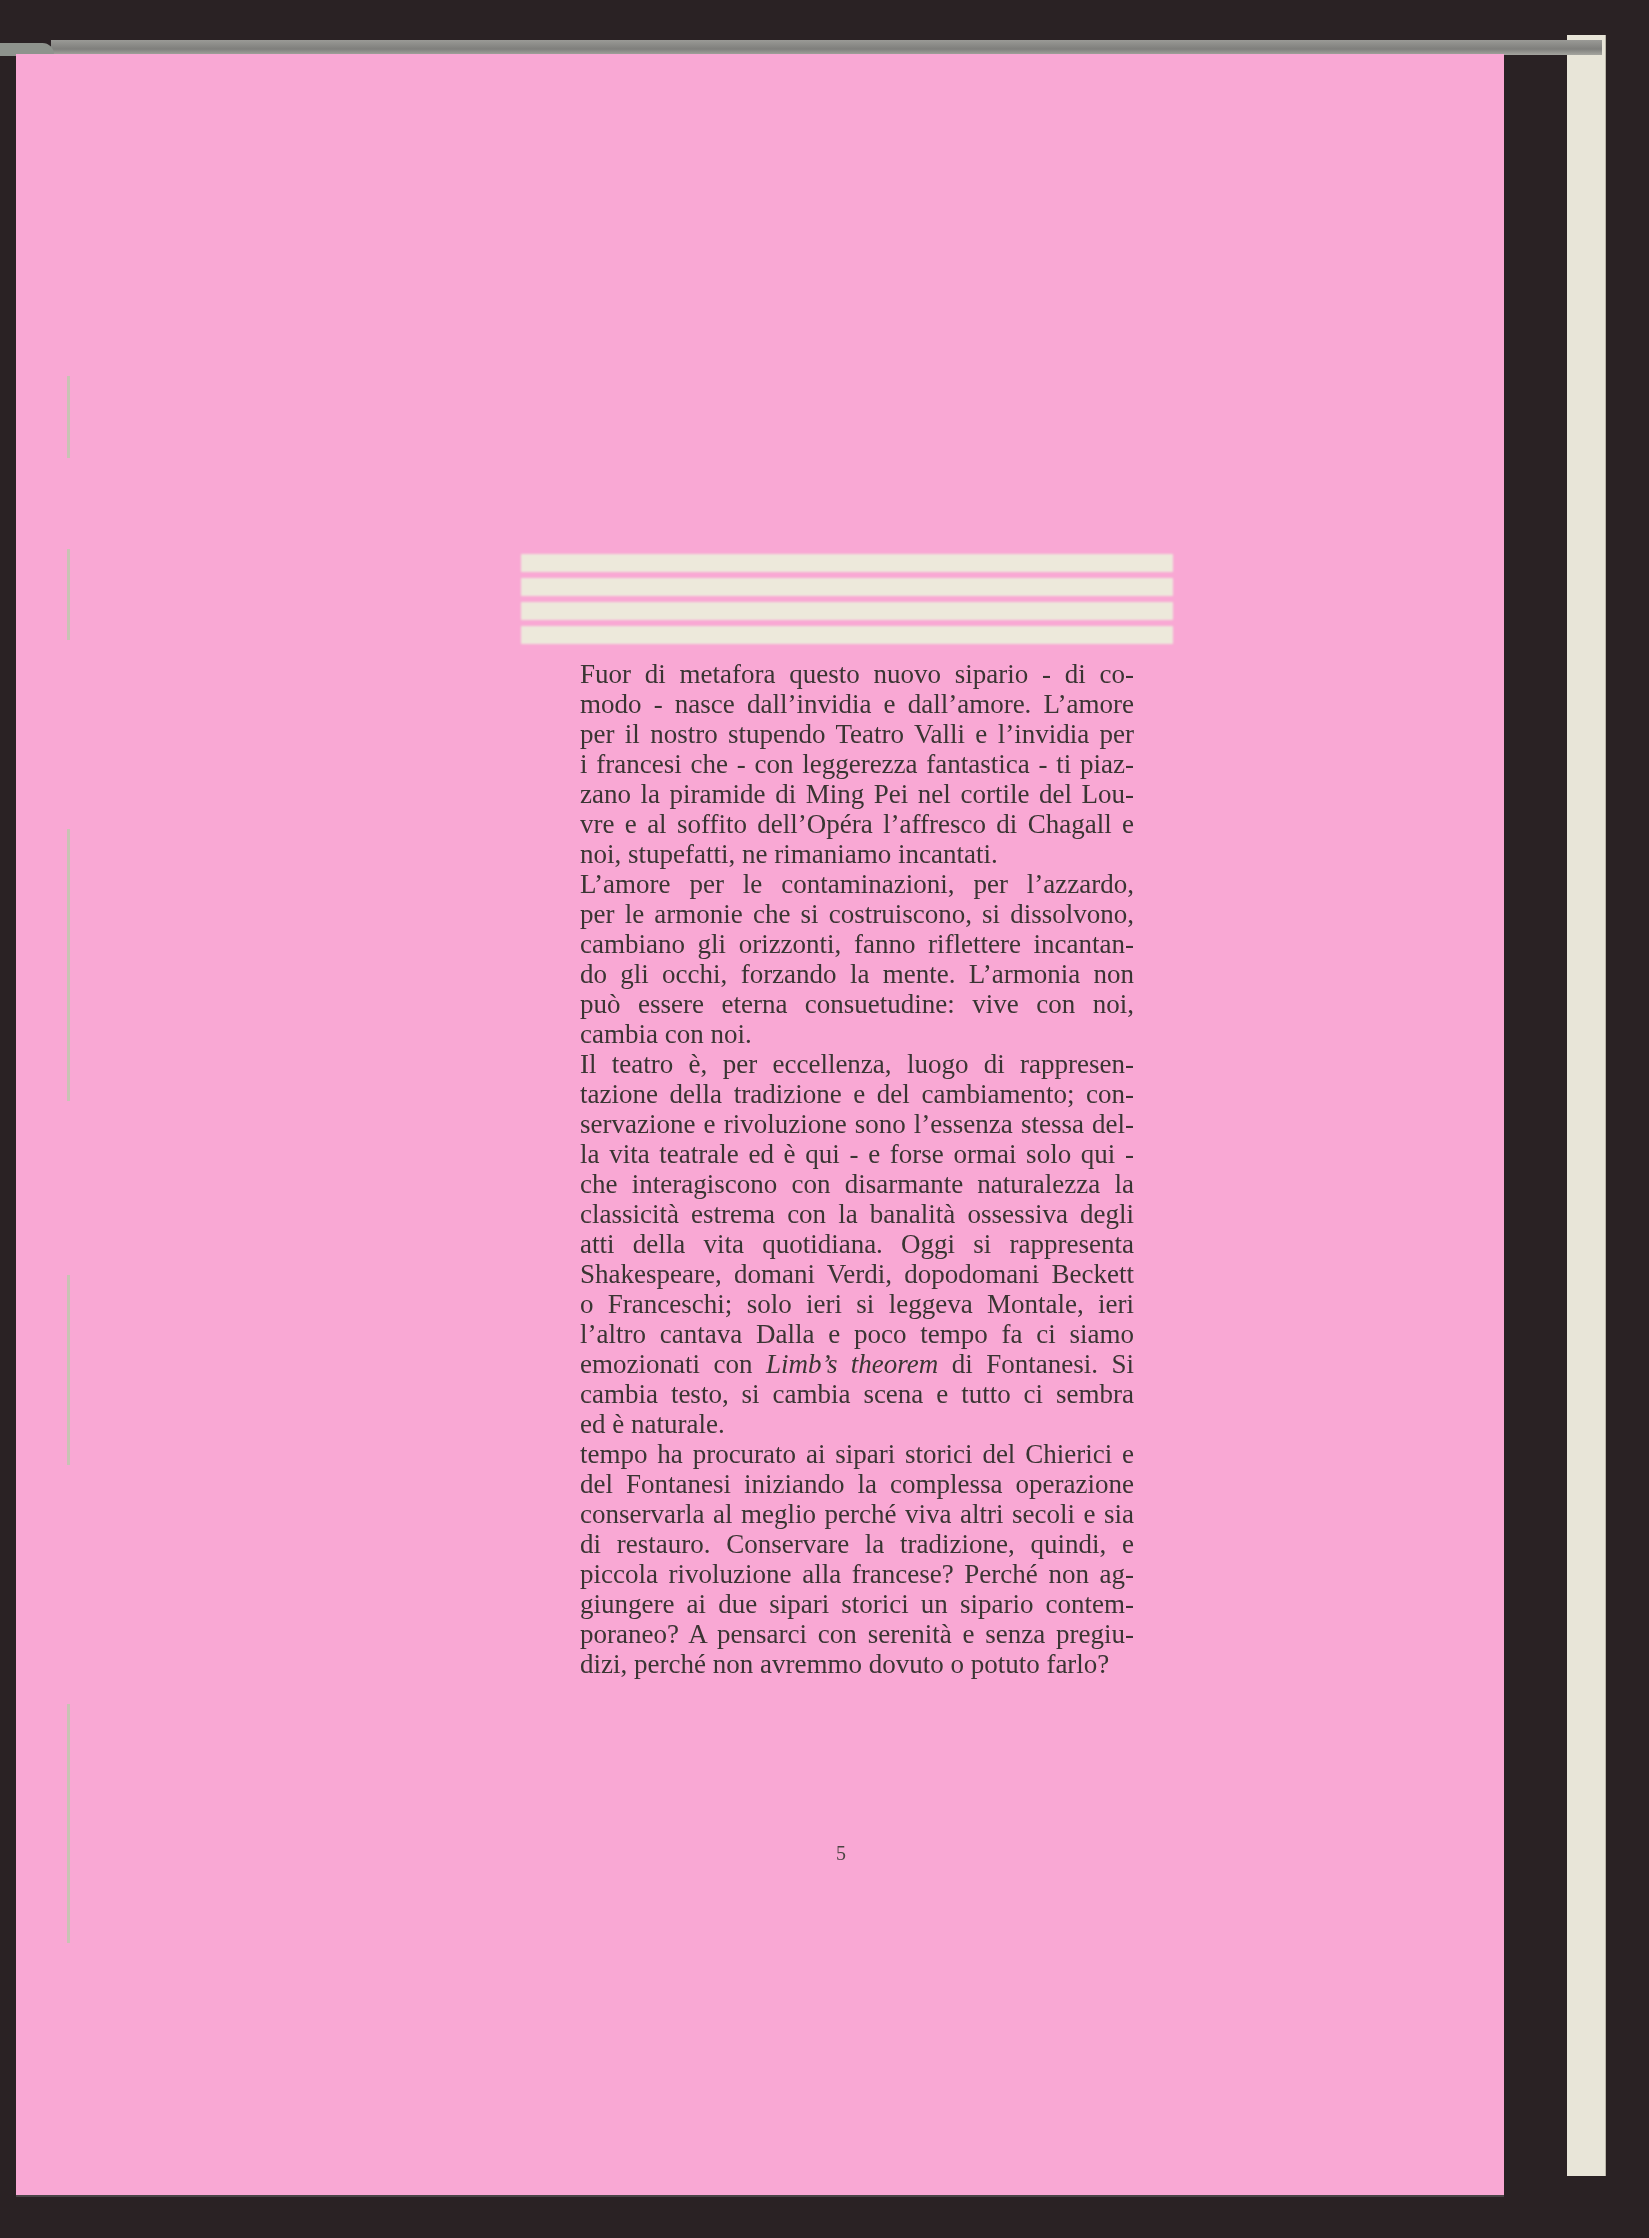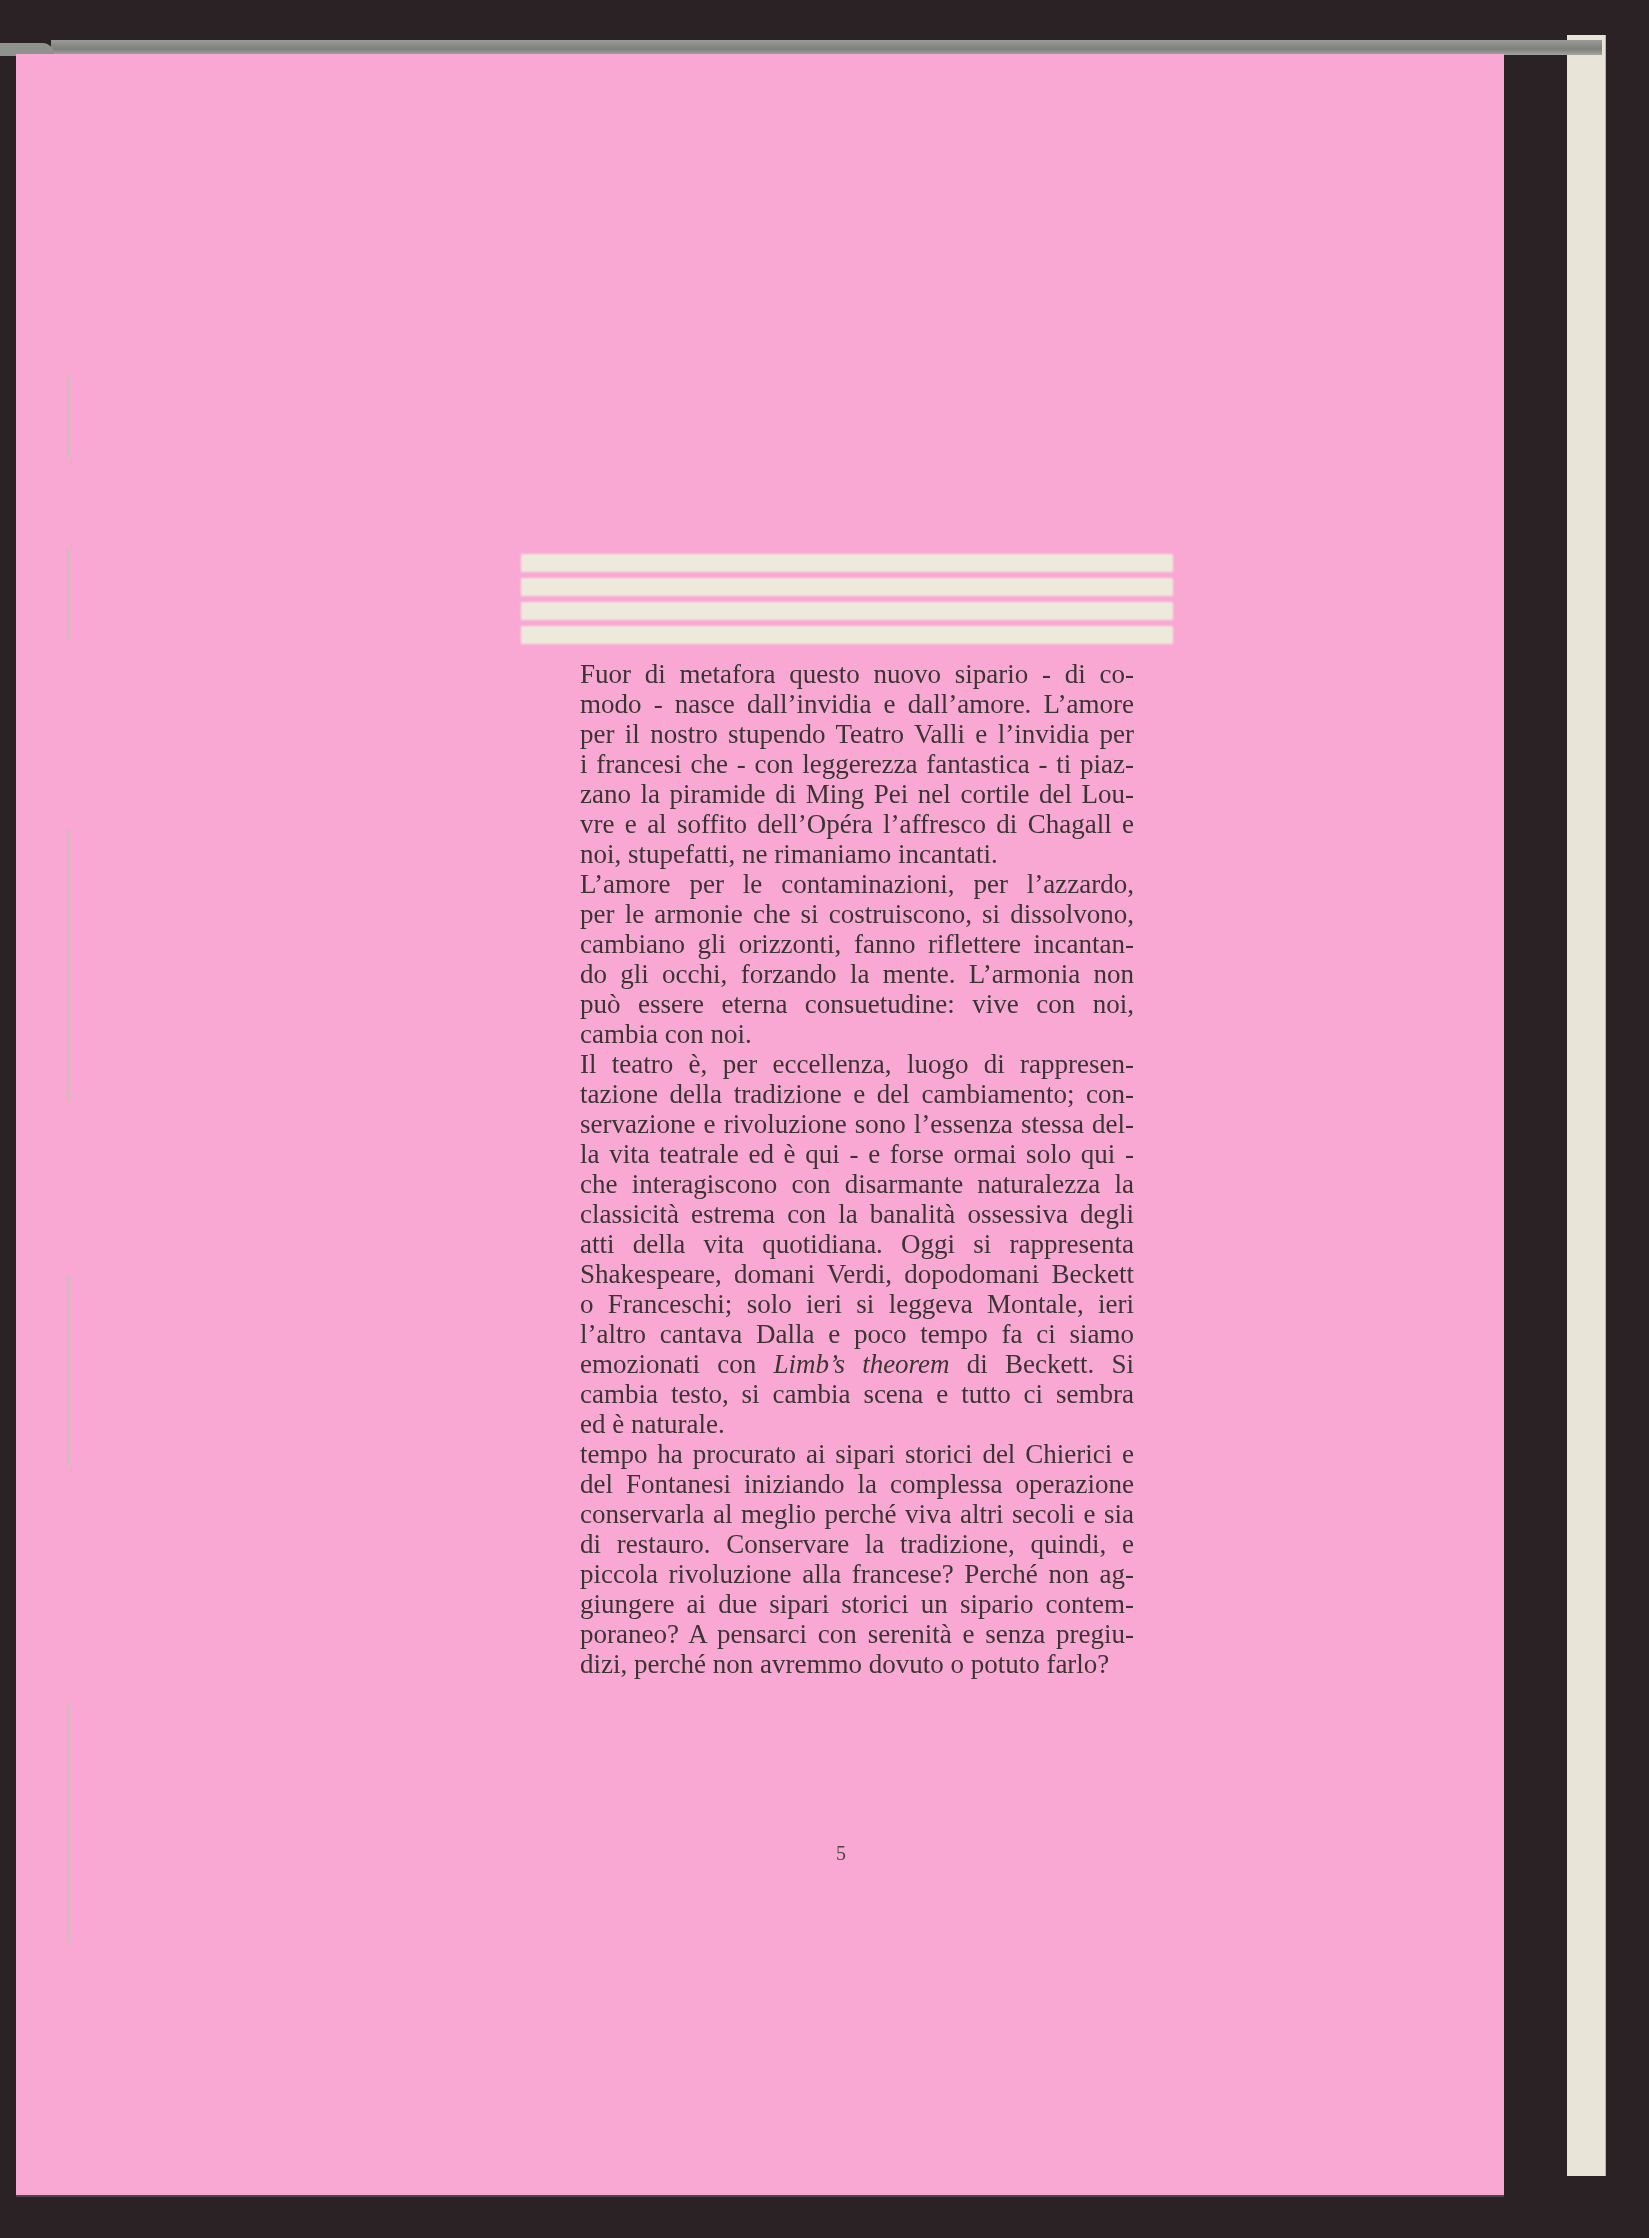--- a/index.html
+++ b/index.html
@@ -97,21 +97,21 @@
       <span class="line">Il teatro è, per eccellenza, luogo di rappresen-</span>
       <span class="line">tazione della tradizione e del cambiamento; con-</span>
       <span class="line">servazione e rivoluzione sono l’essenza stessa del-</span>
       <span class="line">la vita teatrale ed è qui - e forse ormai solo qui -</span>
       <span class="line">che interagiscono con disarmante naturalezza la</span>
       <span class="line">classicità estrema con la banalità ossessiva degli</span>
       <span class="line">atti della vita quotidiana. Oggi si rappresenta</span>
       <span class="line">Shakespeare, domani Verdi, dopodomani Beckett</span>
       <span class="line">o Franceschi; solo ieri si leggeva Montale, ieri</span>
       <span class="line">l’altro cantava Dalla e poco tempo fa ci siamo</span>
-      <span class="line"><span>emozionati con </span><em>Limb’s theorem</em><span> di Beckett. Si</span></span>
+      <span class="line"><span>emozionati con </span><em>Limb’s theorem</em><span> di Fontanesi. Si</span></span>
       <span class="line">cambia testo, si cambia scena e tutto ci sembra</span>
       <span class="line last">ed è naturale.</span>
     </p>
     <p>
       <span class="line">tempo ha procurato ai sipari storici del Chierici e</span>
       <span class="line">del Fontanesi iniziando la complessa operazione</span>
       <span class="line">conservarla al meglio perché viva altri secoli e sia</span>
       <span class="line">di restauro. Conservare la tradizione, quindi, e</span>
       <span class="line">piccola rivoluzione alla francese? Perché non ag-</span>
       <span class="line">giungere ai due sipari storici un sipario contem-</span>

